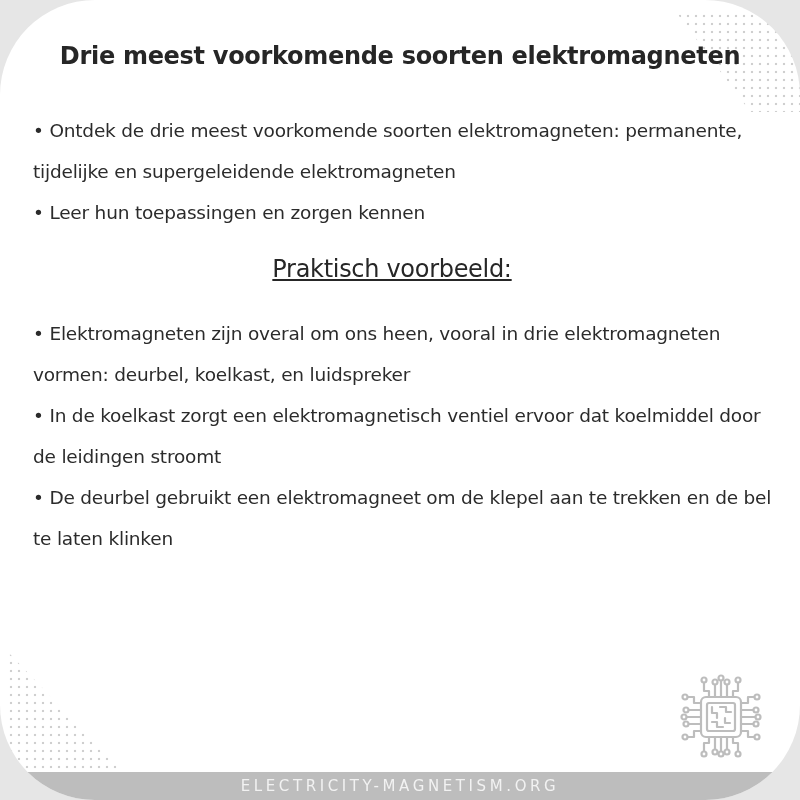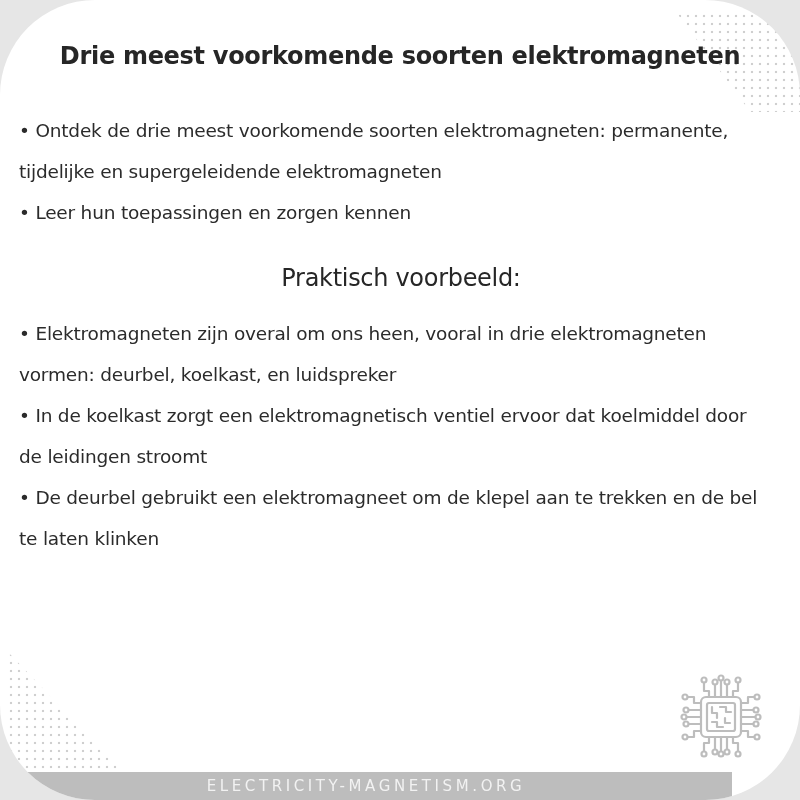--- a/index.html
+++ b/index.html
@@ -27,21 +27,21 @@
     }
     .dots-bl {
       position: absolute; left: 7px; top: 651px;
       width: 116px; height: 121px;
       background-image: radial-gradient(circle, #cfcfcf 1.2px, transparent 1.6px);
       background-size: 8px 8px;
       clip-path: polygon(0 0, 100% 100%, 0 100%);
     }
     .footer {
       position: absolute; left: 0; top: 772px;
-      width: 732px; height: 28px;
+      width: 800px; height: 28px;
       background: #bdbdbd;
       display: flex; align-items: center; justify-content: center;
     }
     .footer span {
       color: #f2f2f2;
       font-family: "DejaVu Sans", sans-serif;
       font-size: 15px;
       letter-spacing: 3.6px;
     }
     .title {
@@ -50,25 +50,26 @@
       font-size: 24px;
       color: #262626;
       margin: 0; font-weight: bold;
       letter-spacing: -0.3px;
     }
     .subtitle {
       position: absolute; left: 0; top: 255px; width: 784px;
       text-align: center;
       font-size: 24px;
       color: #262626;
-      margin: 9px; font-weight: normal;
+      margin: 0; font-weight: normal;
       letter-spacing: -0.3px;
+      text-decoration: underline;
     }
     .list {
-      position: absolute; left: 19px; width: 750px;
+      position: absolute; left: 33px; width: 750px;
       margin: 0; padding: 0; list-style: none;
       font-size: 18.5px; line-height: 41px;
       color: #2b2b2b;
       letter-spacing: -0.2px;
     }
     .list li { margin: 0; padding: 0; }
     .list1 { top: 110px; }
     .list2 { top: 313px; }
     .chip {
       position: absolute; left: 676px; top: 672px;

